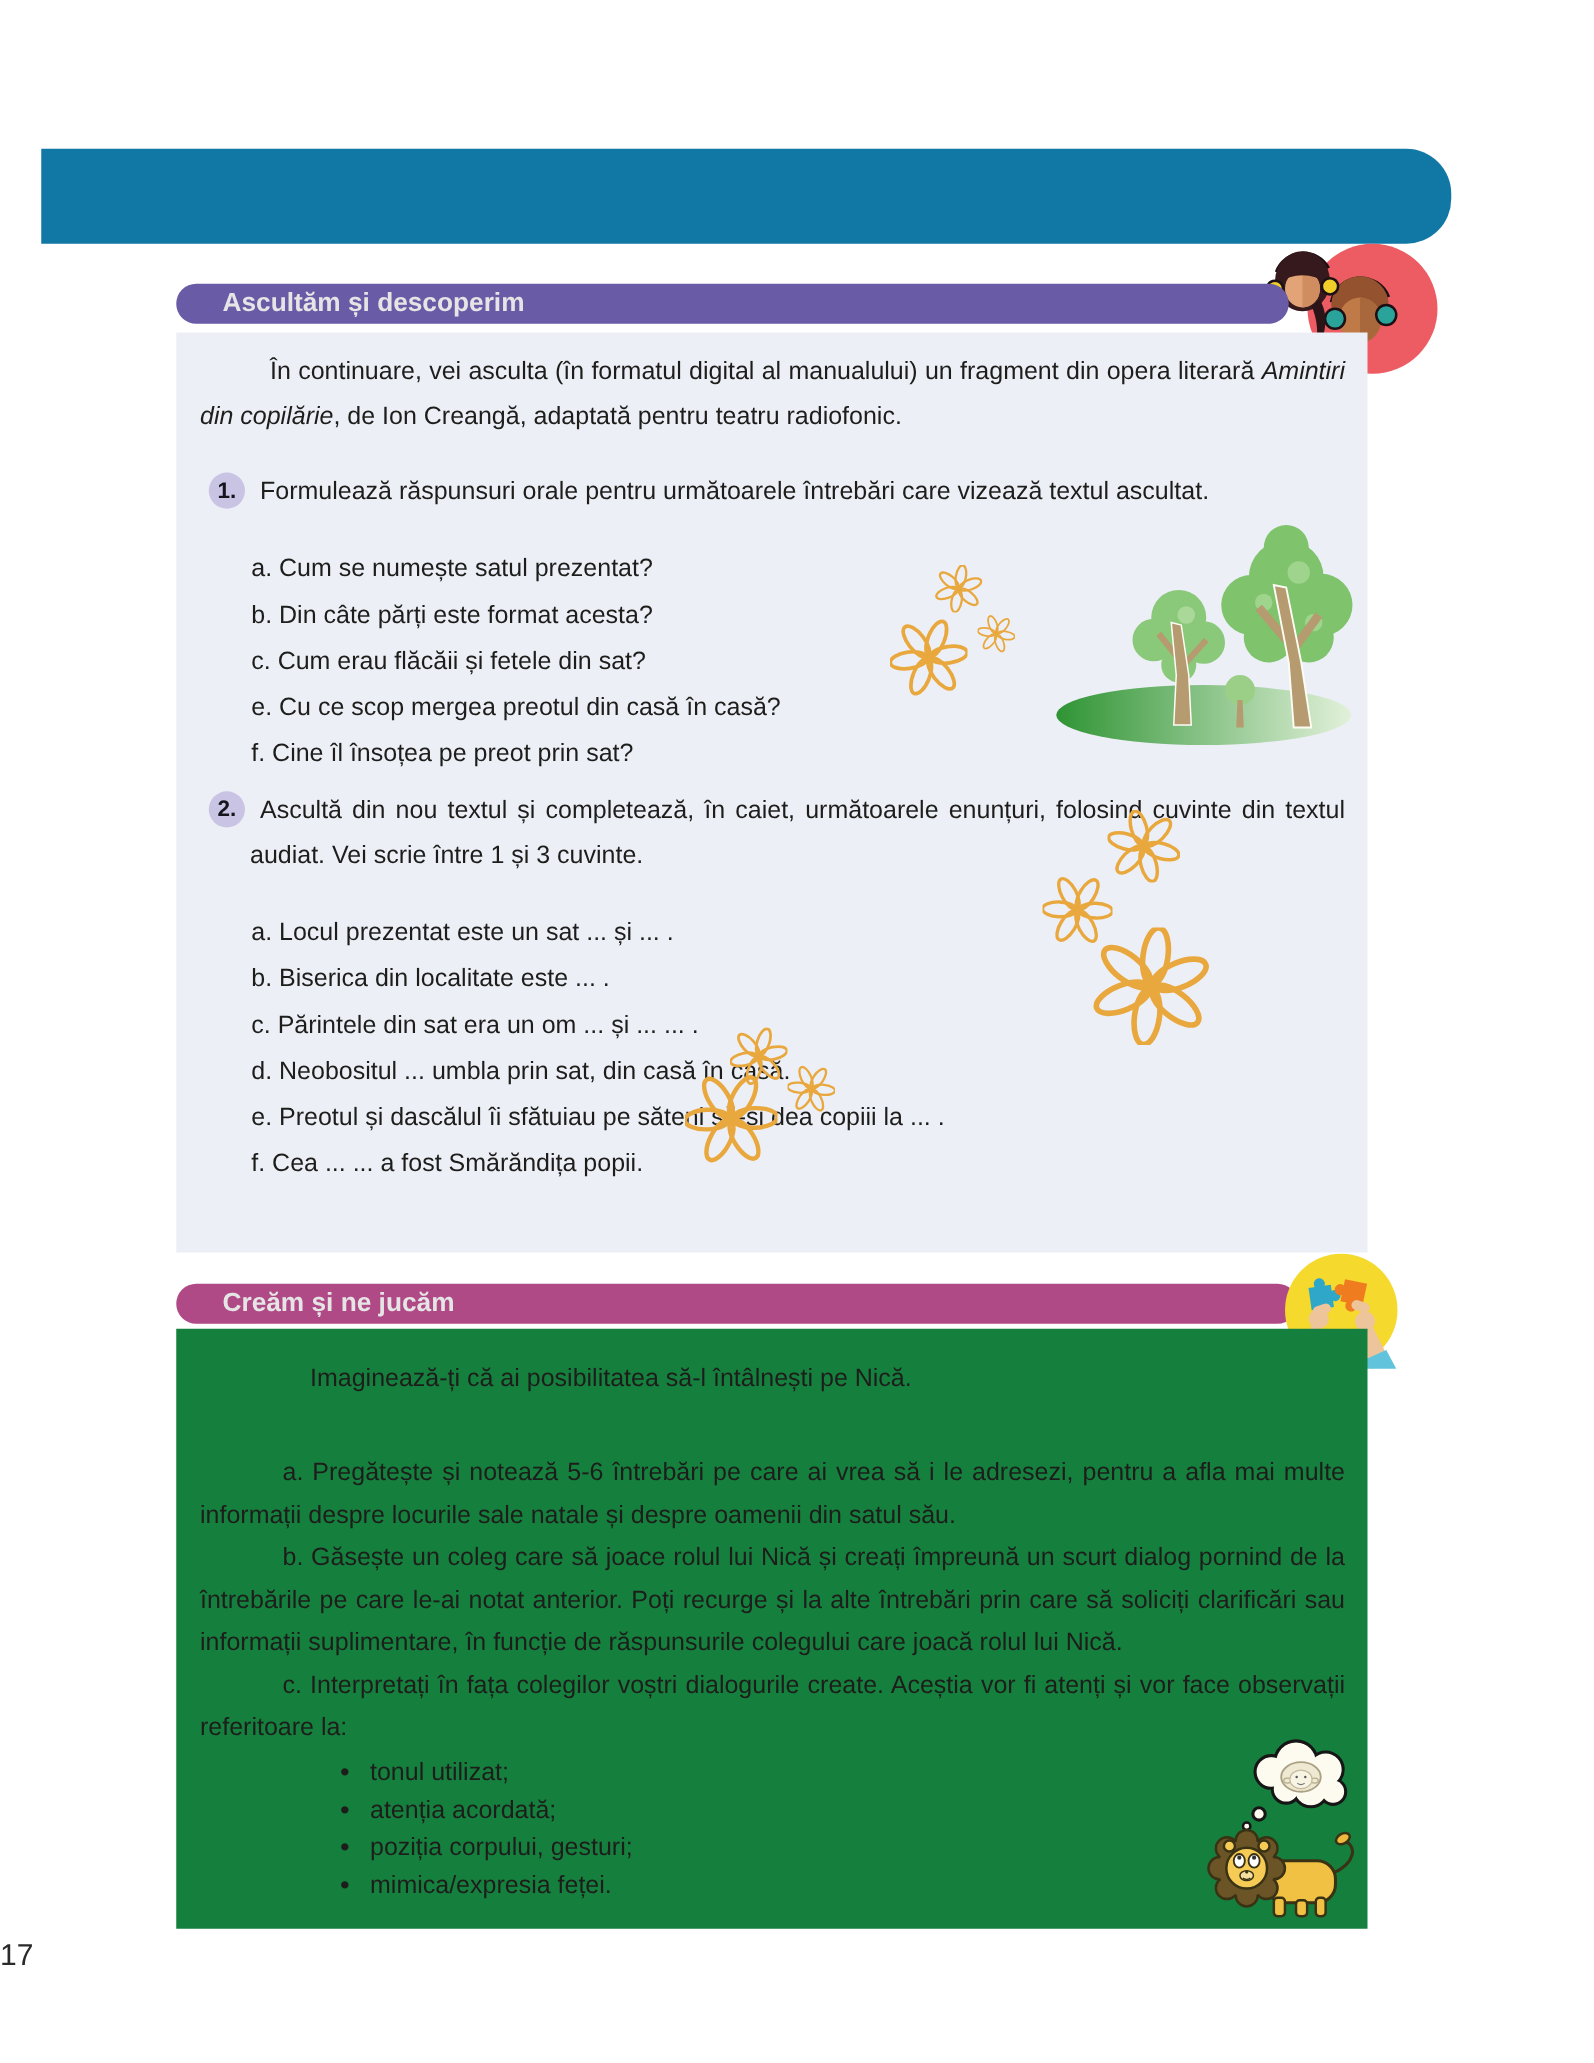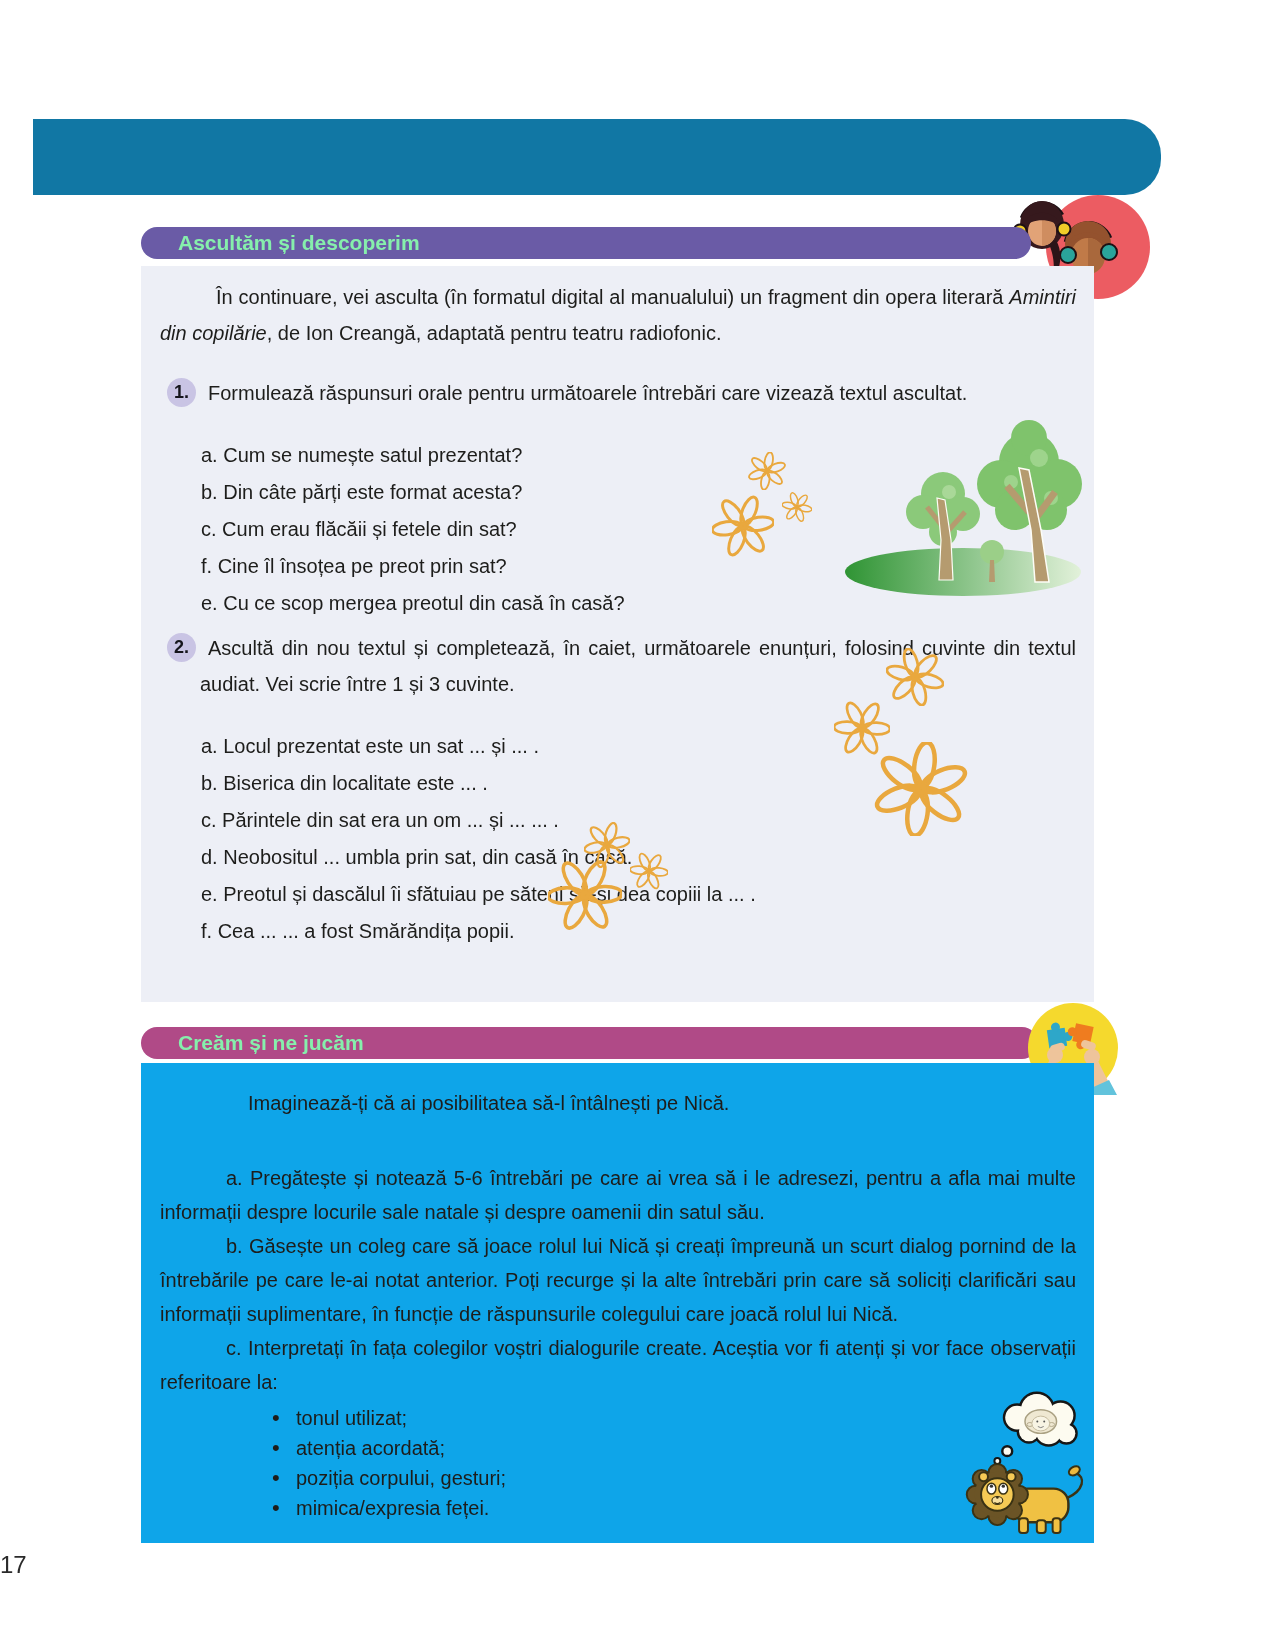--- a/index.html
+++ b/index.html
@@ -3,28 +3,28 @@
 <meta charset="utf-8">
 <style>
   html,body{margin:0;padding:0;background:#ffffff;}
   .page{position:relative;width:1275px;height:1650px;background:#fff;overflow:hidden;
         font-family:"Liberation Sans","DejaVu Sans",sans-serif;color:#1d1d1b;}
 
   .topbar{position:absolute;left:33px;top:119px;width:1128px;height:76px;
           background:#1177a4;border-radius:0 36px 36px 0;}
 
   .hdr{position:absolute;left:141px;height:32px;line-height:32px;border-radius:16px;
-       color:#86efac;font-size:21px;font-weight:bold;padding-left:37px;box-sizing:border-box;}
+       color:#e5e5e5;font-size:21px;font-weight:bold;padding-left:37px;box-sizing:border-box;}
   .hdr1{top:227px;width:890px;background:#6a5ba6;}
   .hdr2{top:1027px;width:897px;background:#b04a87;}
 
   .panel{position:absolute;left:141px;width:953px;box-sizing:border-box;
          padding:0 18px 0 19px;font-size:20px;}
   .panel1{top:266px;height:736px;background:#edeff6;}
-  .panel2{top:1063px;height:480px;background:#0ea5e9;}
+  .panel2{top:1063px;height:480px;background:#15803d;}
 
   p{margin:0;}
   .intro{margin-top:13px;line-height:36px;text-align:justify;text-indent:56px;}
   .ex{position:relative;margin-top:24px;padding-left:40px;}
   .ex .extext{line-height:36px;text-align:justify;text-indent:8px;}
   .ex2{margin-top:8px;}
   .badge{position:absolute;left:7px;top:3px;width:29px;height:29px;border-radius:50%;
          background:#c9c4e4;text-align:center;line-height:29px;font-weight:bold;
          font-size:18px;color:#15151c;}
   .llist{list-style:none;margin:26px 0 0 0;padding-left:41px;}
@@ -94,22 +94,22 @@
 
     <div class="ex">
       <span class="badge">1.</span>
       <p class="extext">Formulează răspunsuri orale pentru următoarele întrebări care vizează textul ascultat.</p>
     </div>
 
     <ul class="llist">
       <li><span>a. Cum se numește satul prezentat?</span><b></b><span></span></li>
       <li><span>b. Din câte părți este format acesta?</span><b></b><span></span></li>
       <li><span>c. Cum erau flăcăii și fetele din sat?</span><b></b><span></span></li>
+      <li><span>e. Cu ce scop mergea preotul din casă în casă?</span><b></b><span></span></li>
       <li><span>f. Cine îl însoțea pe preot prin sat?</span><b></b><span></span></li>
-      <li><span>e. Cu ce scop mergea preotul din casă în casă?</span><b></b><span></span></li>
     </ul>
 
     <div class="ex ex2">
       <span class="badge">2.</span>
       <p class="extext">Ascultă din nou textul și completează, în caiet, următoarele enunțuri, folosind cuvinte din textul audiat. Vei scrie între 1 și 3 cuvinte.</p>
     </div>
 
     <ul class="llist">
       <li><span>a. Locul prezentat este un sat ... și ... .</span><b></b><span></span></li>
       <li><span>b. Biserica din localitate este ... .</span><b></b><span></span></li>

